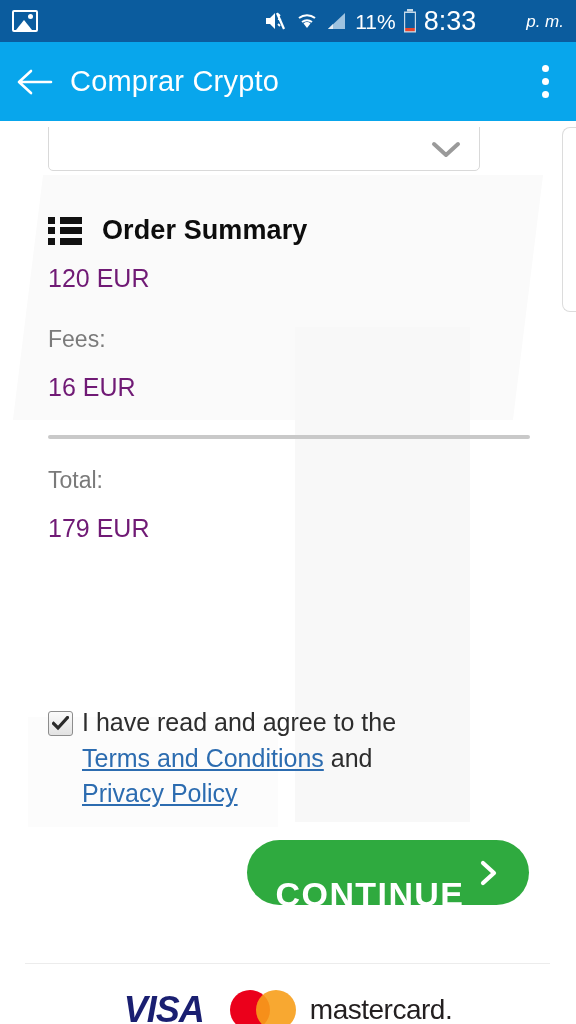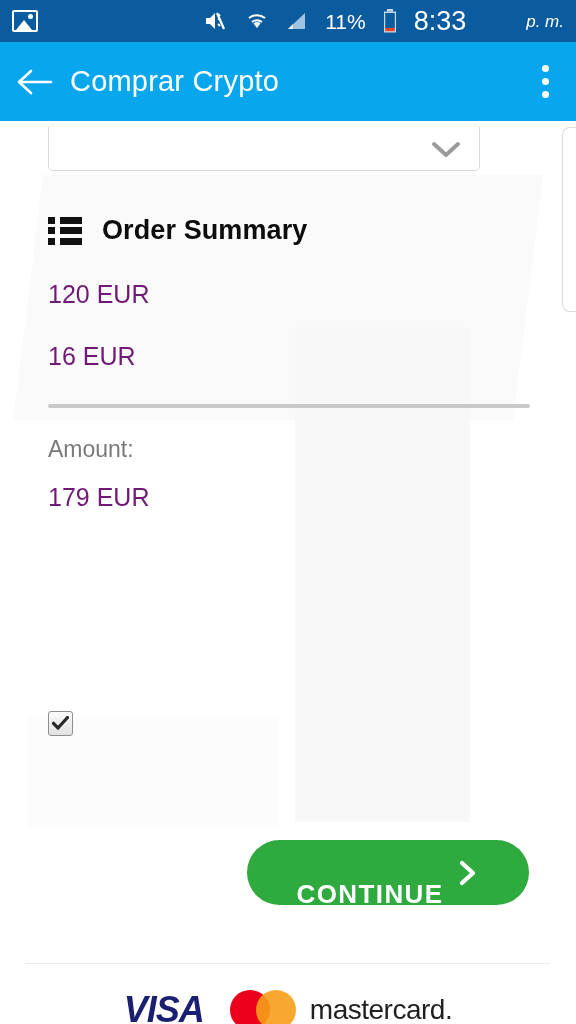--- a/index.html
+++ b/index.html
@@ -12,21 +12,21 @@
   }
 
   
   .status-bar{
     position:absolute; top:0; left:0; width:576px; height:42px;
     background:#0b5c9e;
     display:flex; align-items:center; justify-content:space-between;
     padding:0 12px;
   }
   .sb-left{ display:flex; align-items:center; gap:8px; }
-  .sb-right{ display:flex; align-items:center; gap:17px; }
+  .sb-right{ display:flex; align-items:center; gap:7px; }
   .photo-icon{
     width:26px; height:22px; border:2px solid #ffffff; border-radius:2px;
     position:relative; overflow:hidden; background:#0b5c9e;
   }
   .photo-icon::before{
     content:""; position:absolute; left:2px; bottom:0;
     width:0; height:0; border-left:8px solid transparent;
     border-right:8px solid transparent; border-bottom:10px solid #fff;
   }
   .photo-icon::after{
@@ -86,21 +86,21 @@
   .select-box{
     position:absolute; left:48px; top:-14px; width:432px; height:58px;
     border:1px solid #d9d9d9; border-radius:5px; background:#ffffff;
     display:flex; align-items:flex-end; justify-content:flex-end;
     padding:0 18px 10px 0;
   }
   .chev-down svg{ display:block; }
 
   
   .summary{ position:absolute; left:48px; top:88px; width:484px; }
-  .sum-head{ display:flex; align-items:center; gap:20px; margin-bottom:34px; }
+  .sum-head{ display:flex; align-items:center; gap:20px; margin-bottom:18px; }
   .list-icon{ width:34px; height:28px; display:flex; flex-direction:column; justify-content:space-between; }
   .list-icon .row{ display:flex; align-items:center; gap:5px; height:7px; }
   .list-icon .row b{ width:7px; height:7px; background:#111; display:block; }
   .list-icon .row s{ flex:1; height:7px; background:#111; display:block; }
   .sum-title{ font-size:27px; font-weight:700; color:#0d0d0d; letter-spacing:.1px; }
 
   .sum-label{ font-size:23px; color:#7a7a7a; font-weight:400; margin-bottom:20px; }
   .sum-value{ font-size:25px; color:#701a75; font-weight:400; margin-bottom:33px; }
   .divider{ height:4px; background:#c9c9c9; width:482px; margin:6px 0 28px 0; border-radius:2px; }
 
@@ -118,21 +118,21 @@
   .terms-text{ font-size:25px; color:#2d2d2d; line-height:1.42; }
   .terms-link{ color:#2c6cb0; text-decoration:underline; cursor:pointer; }
 
   
   .continue-btn{
     position:absolute; left:247px; top:713px; width:282px; height:65px;
     background:#2faa3f; border-radius:33px; border:none;
     display:flex; align-items:center; justify-content:center; gap:14px;
     cursor:pointer;
   }
-  .continue-label{ color:#ffffff; font-size:26px; font-weight:700; letter-spacing:1.4px;margin-top:43px; }
+  .continue-label{ color:#ffffff; font-size:34px; font-weight:700; letter-spacing:1.4px;margin-top:43px; }
   .continue-btn svg{ display:block; }
 
   
   .bottom-sep{
     position:absolute; left:25px; top:836px; width:525px; height:1px; background:#ececec;
   }
 
   
   .paylogos{
     position:absolute; left:0; top:862px; width:576px;
@@ -238,35 +238,42 @@
         <span class="row">
             <b></b>
             <s></s>
           </span>
       </span>
       <span class="sum-title">Order Summary</span>
     </div>
 
     <div class="sum-value">120 EUR</div>
 
+    <div class="sum-label">Fees:</div>
     <div class="sum-value">16 EUR</div>
 
     <div class="divider"></div>
 
-    <div class="sum-label">Amount:</div>
+    <div class="sum-label">Total:</div>
     <div class="sum-value">179 EUR</div>
   </div>
 
   <div class="terms">
     <div class="terms-row">
       <span class="chk">
         <svg width="17" height="15" viewBox="0 0 17 15">
           <path d="M1.5 7.5 L6 12 L15.5 1.5" stroke="#2b2b2b" stroke-width="3.2" fill="none" stroke-linecap="square"></path>
         </svg>
       </span>
+      <span class="terms-text">
+        <span>I have read and agree to the</span><br>
+        <span class="terms-link">Terms and Conditions</span>
+        <span>and</span><br>
+        <span class="terms-link">Privacy Policy</span>
+      </span>
     </div>
   </div>
 
   <div class="continue-btn">
     <span class="continue-label">CONTINUE</span>
     <span>
       <svg width="22" height="26" viewBox="0 0 22 26">
         <path d="M5 3 L16 13 L5 23" stroke="#fff" stroke-width="4.2" fill="none" stroke-linecap="round" stroke-linejoin="round"></path>
       </svg>
     </span>

